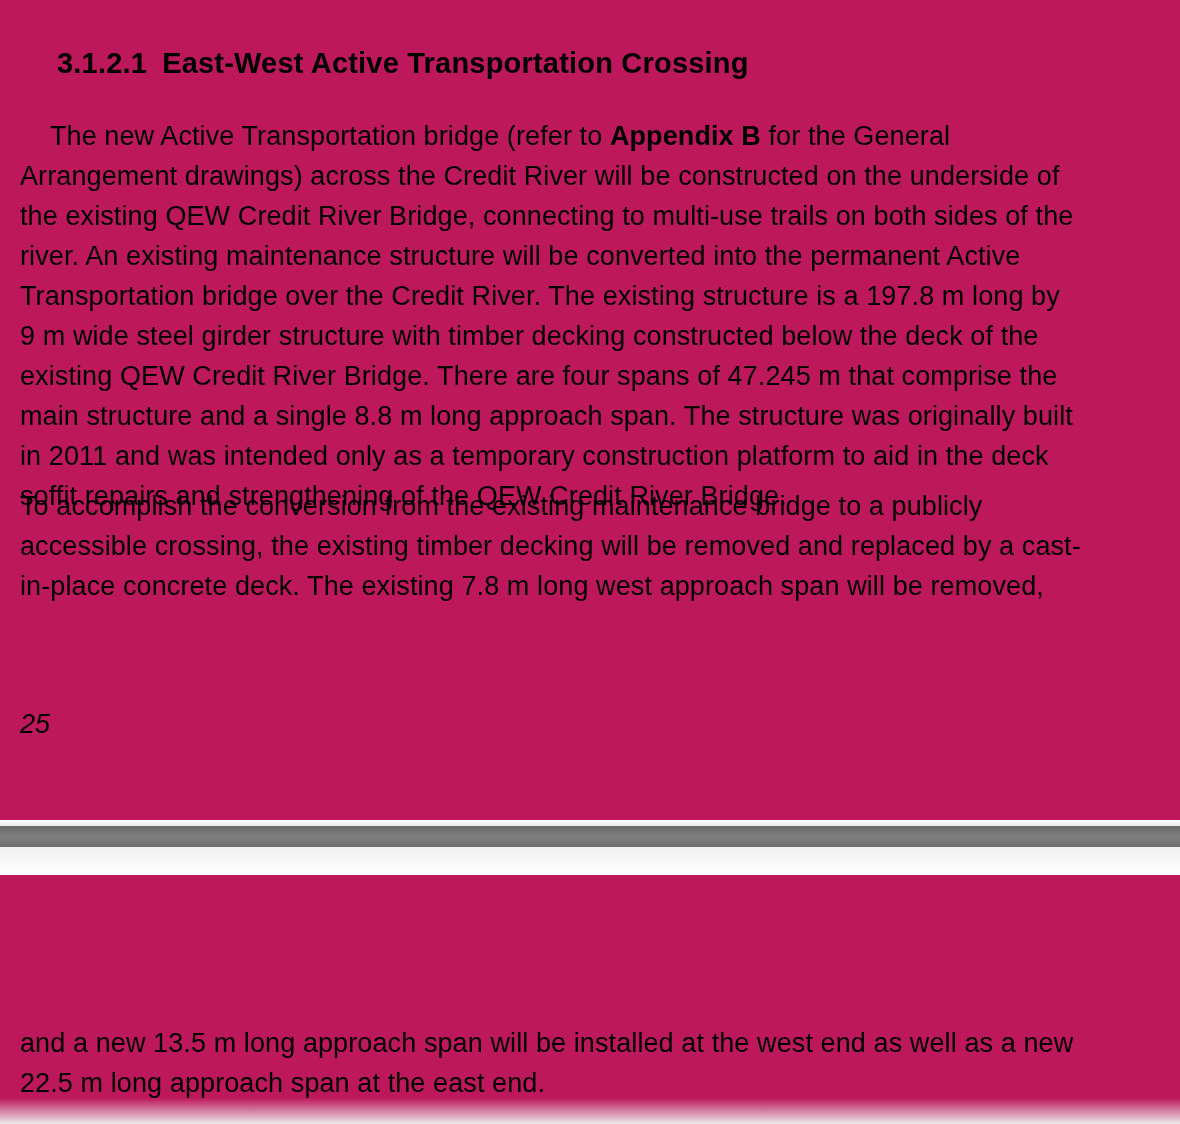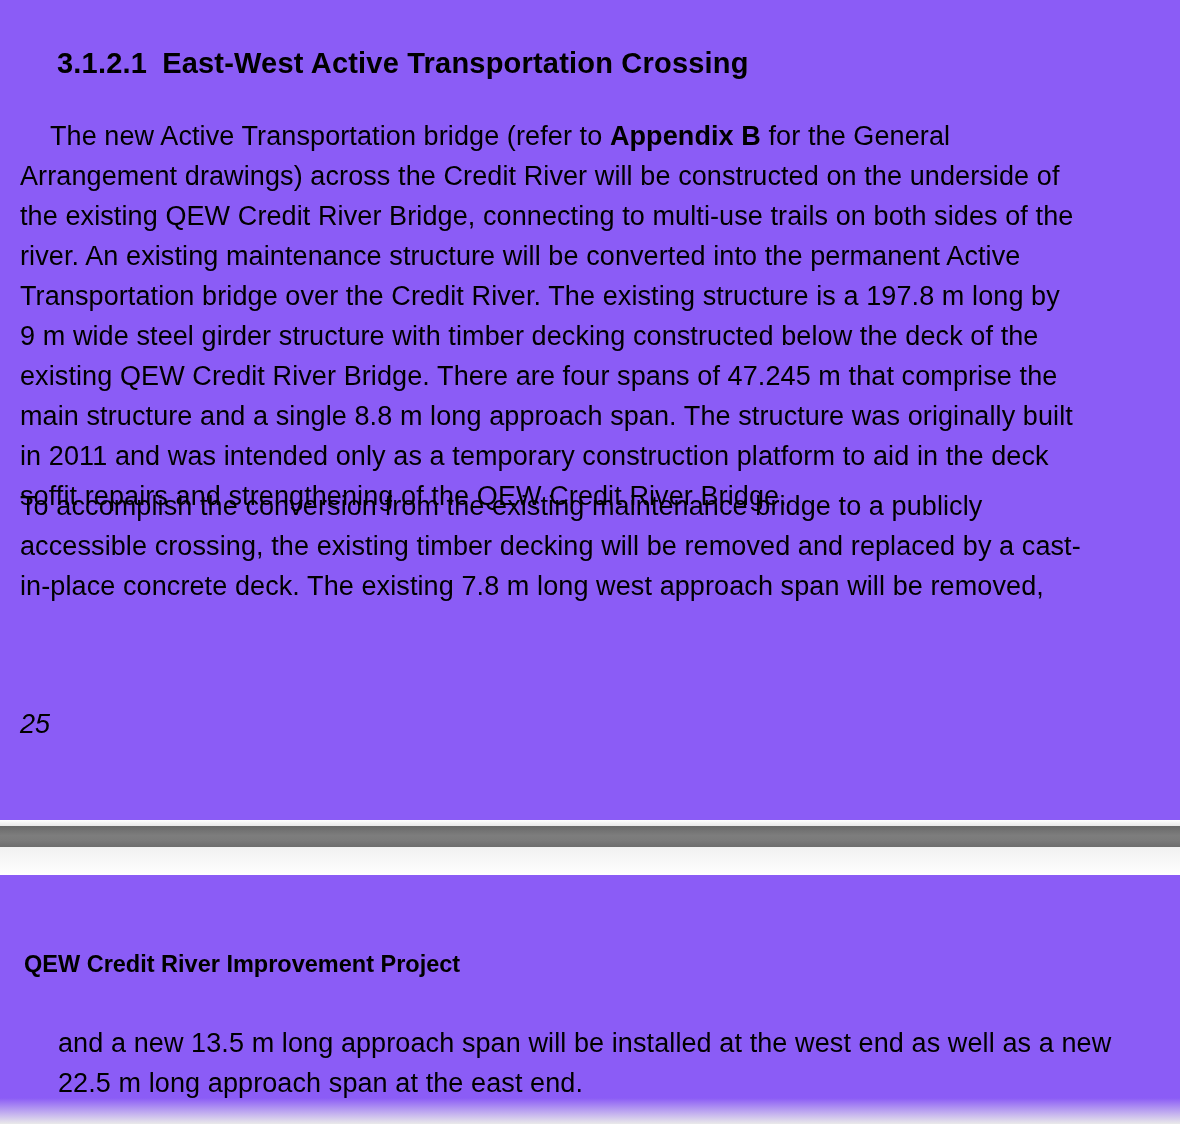--- a/index.html
+++ b/index.html
@@ -4,21 +4,21 @@
 <style>
   html, body {
     margin: 0;
     padding: 0;
     background: #ffffff;
   }
   #page {
     position: relative;
     width: 1180px;
     height: 1124px;
-    background: #8b5cf6;
+    background: #be185d;
     font-family: "Liberation Sans", sans-serif;
     color: #000000;
     overflow: hidden;
   }
   .abs { position: absolute; }
 
   #section-heading {
     top: 14px;
     left: 24px;
     font-size: 29px;
@@ -31,21 +31,21 @@
   .body-text {
     left: 20px;
     font-size: 27px;
     line-height: 40px;
     white-space: pre;
     letter-spacing: 0.1px;
   }
   #paragraph-1 { top: 76px; }
   #paragraph-2 { top: 486px; }
   #page-number { top: 704px; font-style: italic; }
-  #paragraph-3 { top: 1023px; margin-left: 38px; }
+  #paragraph-3 { top: 1023px; }
 
   
   #separator-shadow-top {
     top: 820px; left: 0;
     width: 1180px; height: 6px;
     background: linear-gradient(180deg, #ffffff 0%, #e9e9e9 100%);
   }
   #page-separator {
     top: 826px; left: 0;
     width: 1180px; height: 21px;
@@ -98,21 +98,20 @@
 accessible crossing, the existing timber decking will be removed and replaced by a cast-
 in-place concrete deck. The existing 7.8 m long west approach span will be removed,</div>
 
   <div id="page-number" class="abs body-text">25</div>
 
   <div id="separator-shadow-top" class="abs"></div>
   <div id="page-separator" class="abs"></div>
   <div id="separator-shadow-bottom" class="abs"></div>
 
   <div id="doc-header" class="abs">
-    <div id="doc-header-title">QEW Credit River Improvement Project</div>
     
   </div>
 
   <div id="paragraph-3" class="abs body-text">and a new 13.5 m long approach span will be installed at the west end as well as a new
 22.5 m long approach span at the east end.</div>
 
   <div id="bottom-fade" class="abs"></div>
 
 </div>
 

